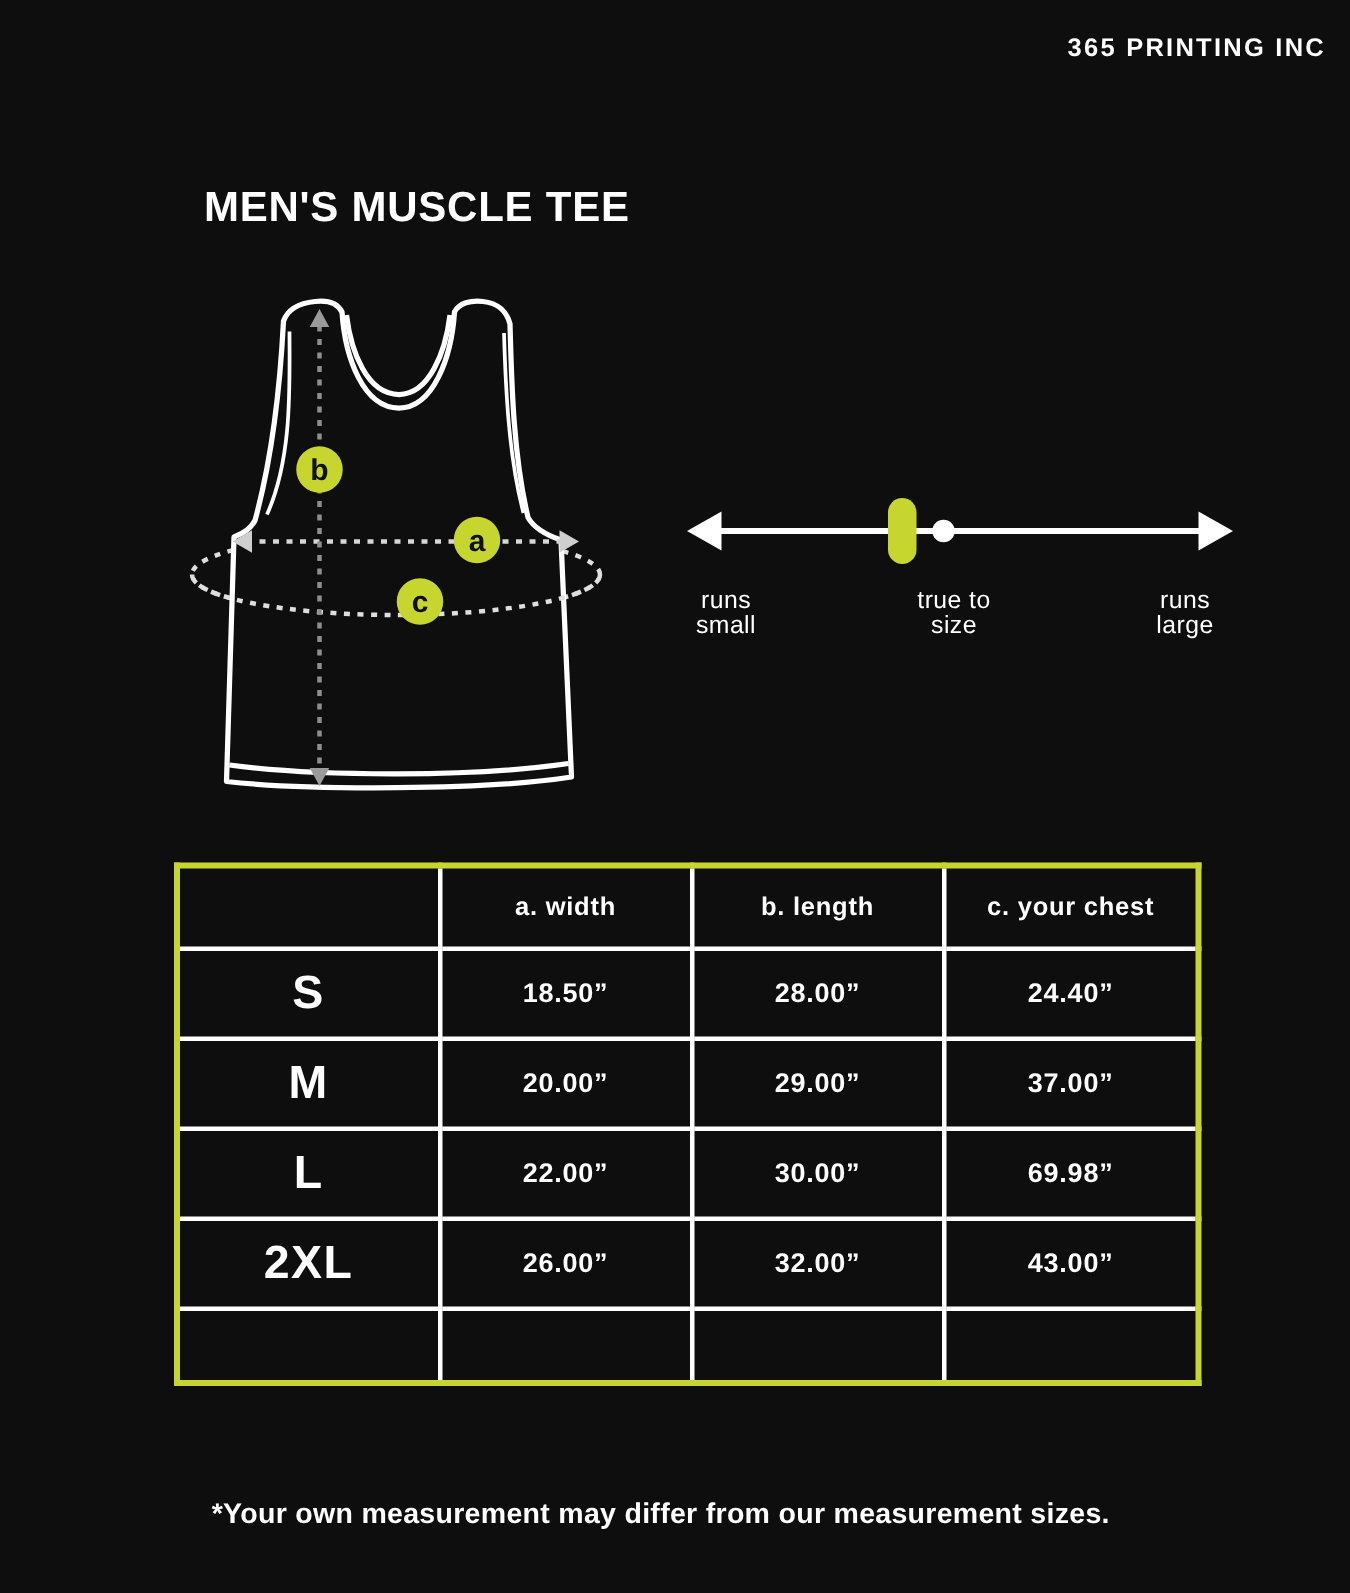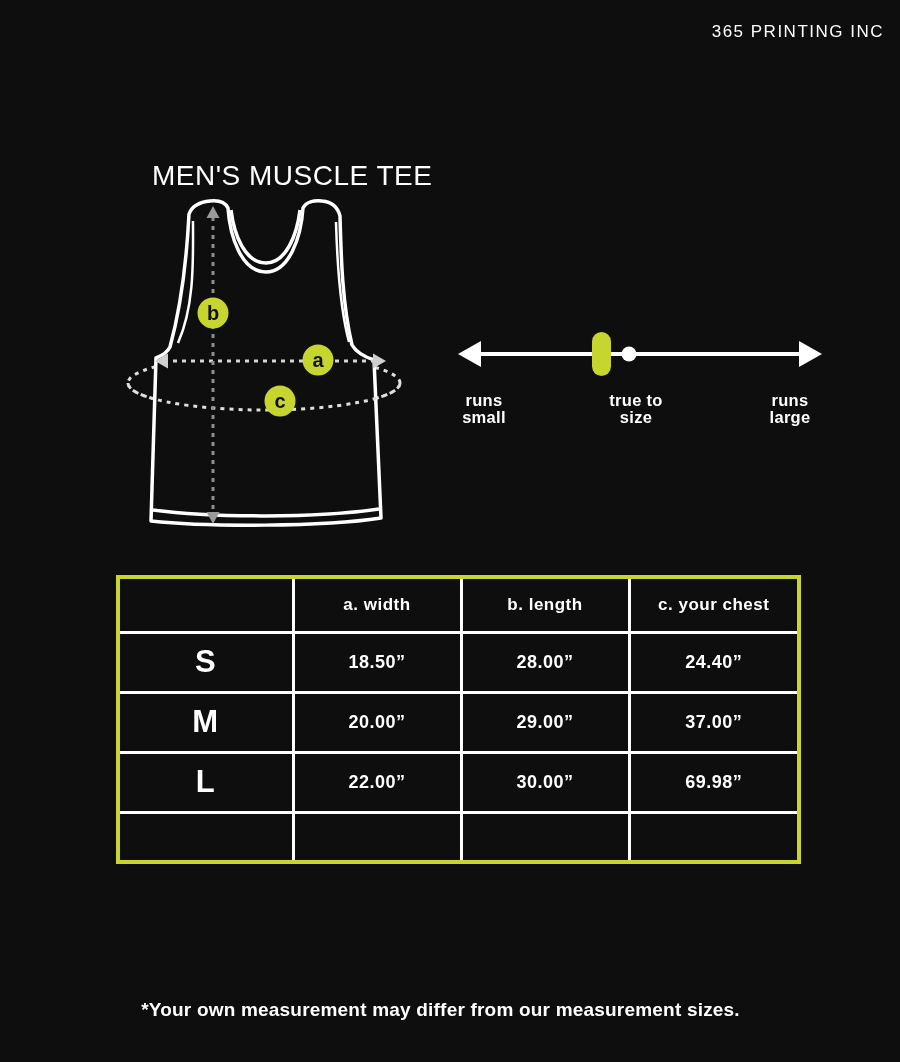--- a/index.html
+++ b/index.html
@@ -5,39 +5,38 @@
   :root { --accent:#c7d62f; --bg:#0e0e0e; --ink:#ffffff; }
   * { box-sizing:border-box; margin:0; padding:0; }
   html,body { background:#000; }
   body { font-family:"Liberation Sans", sans-serif; }
   .canvas {
     position:relative; width:900px; height:1062px; margin:0 auto;
     background:var(--bg); overflow:hidden; color:var(--ink);
   }
   .brand {
     position:absolute; top:22px; right:16px;
-    font-size:17px; font-weight:400; letter-spacing:1.5px; color:var(--ink);
+    font-size:17px; font-weight:700; letter-spacing:1.5px; color:var(--ink);
   }
   .title {
     position:absolute; left:54px; top:48px;
     font-size:60px; font-weight:800; letter-spacing:3px; color:var(--accent);
     white-space:nowrap;
   }
   .subtitle {
-    position:absolute; left:152px; top:122px;
-    font-size:28px; font-weight:400; letter-spacing:0.5px; color:var(--ink);
+    position:absolute; left:136px; top:122px;
+    font-size:28px; font-weight:700; letter-spacing:0.5px; color:var(--ink);
     white-space:nowrap;
-    margin-top:38px;
   }
   .shirt-svg { position:absolute; left:118px; top:193px; width:290px; height:345px; }
   .scale-wrap { position:absolute; left:450px; top:330px; width:380px; height:105px; }
   .scale-svg { position:absolute; left:0; top:0; width:380px; height:50px; }
   .scale-label {
     position:absolute; top:62px; transform:translateX(-50%);
-    font-size:16.5px; font-weight:700; line-height:1.05; text-align:center;
+    font-size:16.5px; font-weight:400; line-height:1.05; text-align:center;
     white-space:pre-line; color:var(--ink); letter-spacing:0.3px;
   }
   .lbl-small { left:34px; }
   .lbl-true  { left:186px; }
   .lbl-large { left:340px; }
 
   table.fit {
     position:absolute; left:116px; top:575px; width:681px;
     border-collapse:collapse; border:4px solid var(--accent);
     table-layout:fixed; background:var(--bg);
@@ -150,20 +149,26 @@
       <td class="val-cell">20.00”</td>
       <td class="val-cell">29.00”</td>
       <td class="val-cell">37.00”</td>
     </tr>
     <tr class="data-row">
       <td class="size-cell">L</td>
       <td class="val-cell">22.00”</td>
       <td class="val-cell">30.00”</td>
       <td class="val-cell">69.98”</td>
     </tr>
+    <tr class="data-row">
+      <td class="size-cell">2XL</td>
+      <td class="val-cell">26.00”</td>
+      <td class="val-cell">32.00”</td>
+      <td class="val-cell">43.00”</td>
+    </tr>
     <tr class="empty-row">
       <td></td>
       <td></td>
       <td></td>
       <td></td>
     </tr>
   </tbody>
     </table>
 
   <div class="footnote">*Your own measurement may differ from our measurement sizes.</div>

